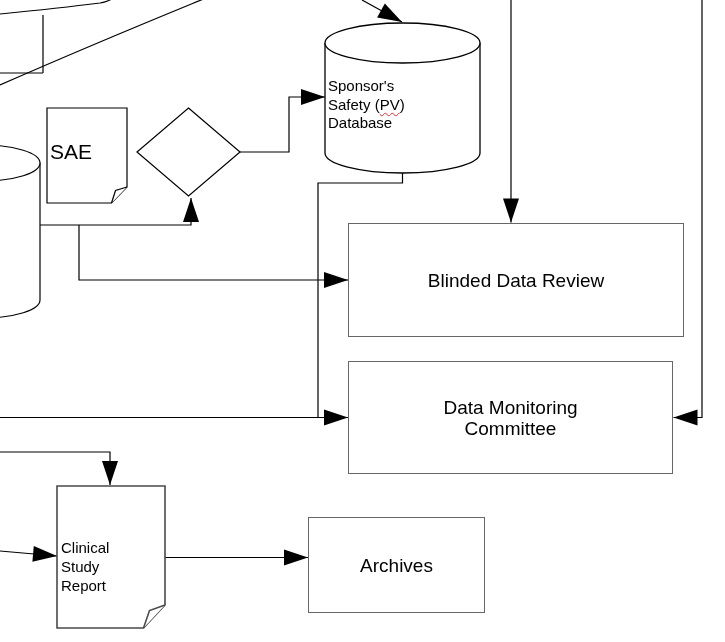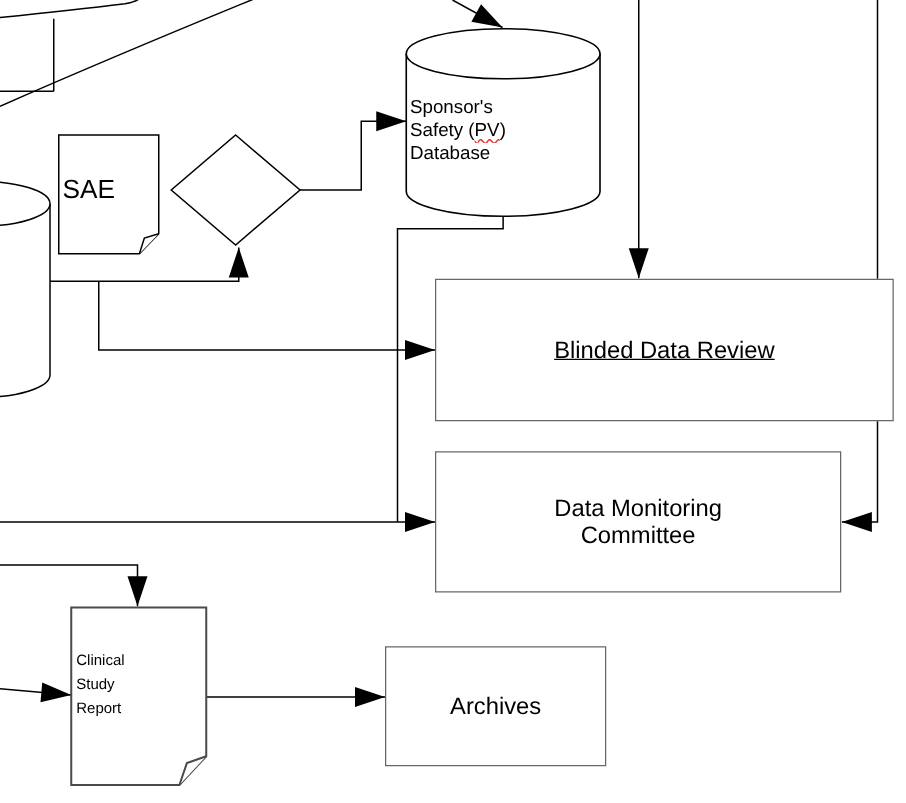--- a/index.html
+++ b/index.html
@@ -26,22 +26,22 @@
     line-height: 21px;
     color: #000000;
   }
   .lbl {
     position: absolute;
     color: #000000;
   }
   #sae-label       { left: 50px;  top: 140px; width: 74px;  font-size: 21px; }
   #reconcile-label { left: 137px; top: 143px; width: 103px; font-size: 17px; }
   #sponsor-label   { left: 328px; top: 77px;  width: 149px; font-size: 15px; line-height: 18.5px; }
-  #csr-label       { left: 61px;  top: 519px; width: 100px; font-size: 12px; line-height: 19px; }
-  #blinded-box  { left: 348px; top: 223px; width: 367px; height: 114px; text-decoration: underline; }
+  #csr-label       { left: 61px;  top: 538px; width: 100px; font-size: 15px; line-height: 19px; }
+  #blinded-box  { left: 348px; top: 223px; width: 336px; height: 114px; }
   #dmc-box      { left: 348px; top: 361px; width: 325px; height: 113px; }
   #archives-box { left: 308px; top: 486px; width: 177px; height: 96px; margin-top: 31px; }
   .squiggle {
     text-decoration: underline;
     text-decoration-style: wavy;
     text-decoration-color: #e03030;
     text-decoration-thickness: 1px;
     text-underline-offset: 2px;
   }
 </style>

